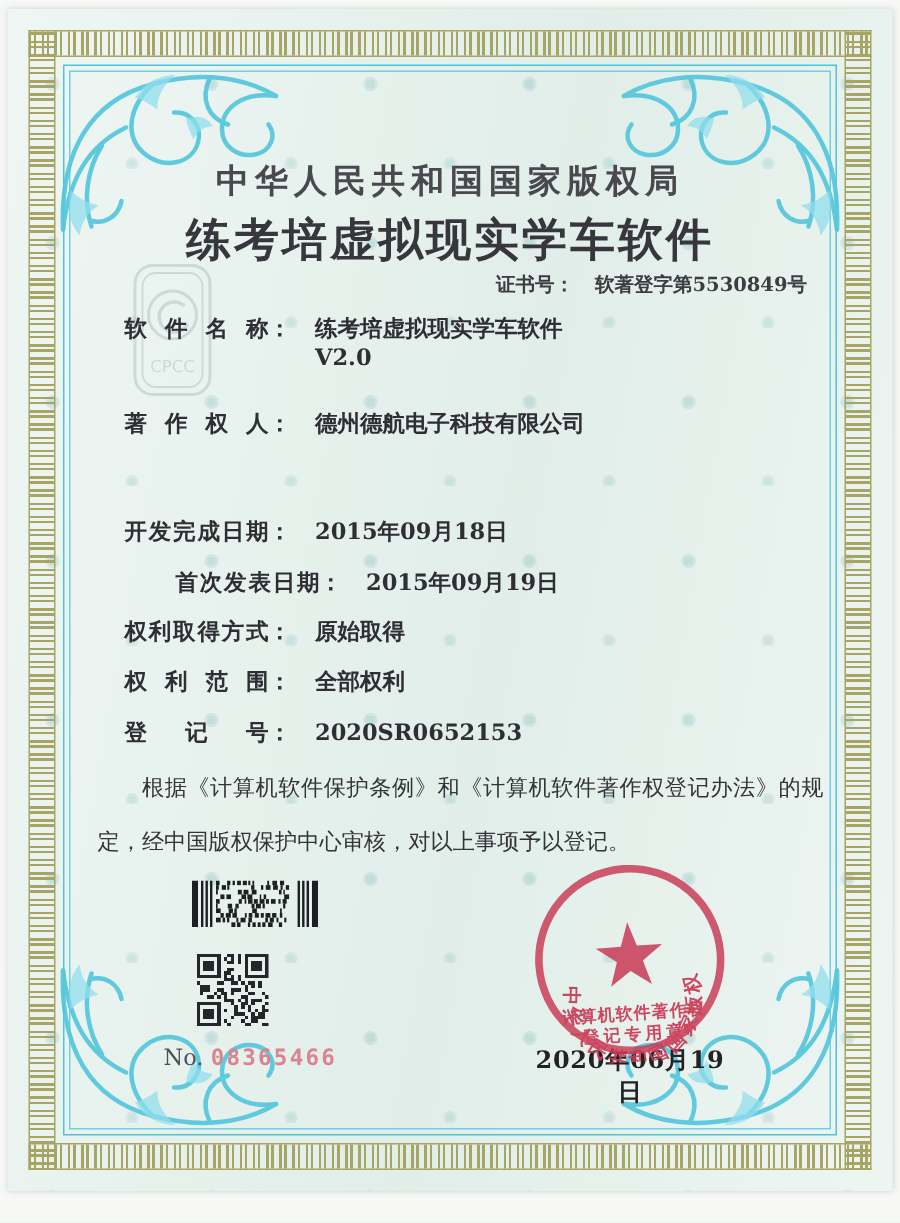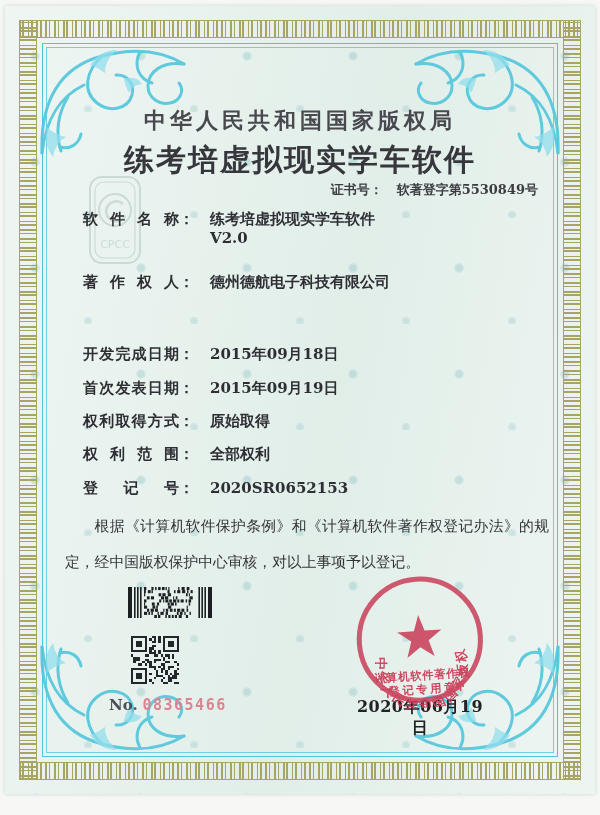--- a/index.html
+++ b/index.html
@@ -53,34 +53,34 @@
     position:absolute;left:0;right:0;top:134px;text-align:center;
     font-size:30px;letter-spacing:2px;font-weight:800;color:#36363c;
   }
   .certno-line{
     position:absolute;right:57px;top:175px;font-size:13px;font-weight:700;color:#3c3c42;
   }
   .certno-line .gap{display:inline-block;width:14px;}
   .frow{position:absolute;left:78px;display:flex;font-size:15px;font-weight:700;color:#2e2e34;}
   .frow .lbl{display:inline-block;width:96px;text-align:justify;text-align-last:justify;}
   .frow .val{margin-left:16px;white-space:pre-line;}
-  .r1{top:204px;justify-content:flex-end;} .r2{top:267px;justify-content:space-between;} .r3{top:339px;} .r4{top:373px;}
+  .r1{top:204px;justify-content:flex-end;} .r2{top:267px;justify-content:space-between;} .r3{top:339px;} .r4{top:373px;margin-left:34px;}
   .r5{top:406px;} .r6{top:439px;} .r7{top:473px;}
   .statement{
     position:absolute;left:60px;top:502px;width:484px;
     font-size:14.8px;font-weight:400;line-height:2.42;text-align:justify;
     text-indent:2em;color:#333338;
   }
   
   .pdf417{position:absolute;left:123px;top:581px;width:84px;height:31px;color:#1d2023;z-index:3;}
   .pdf417 svg{width:100%;height:100%;fill:currentColor;}
   .qr{position:absolute;left:126px;top:630px;width:48px;height:48px;color:#23262a;z-index:3;}
   .qr svg{width:100%;height:100%;fill:currentColor;shape-rendering:crispEdges;}
   .serial{position:absolute;left:104px;top:690px;font-size:15px;z-index:3;}
-  .serial .no{color:#4c5157;font-weight:700;}
+  .serial .no{color:#4c5157;font-weight:400;}
   .serial .digits{color:#dc8391;font-family:"DejaVu Sans Mono","Liberation Mono",monospace;letter-spacing:1.5px;font-weight:600;}
   
   .seal{position:absolute;left:349px;top:570px;width:132px;height:132px;z-index:5;transform:rotate(-4deg);opacity:.92;}
   .issue-date{
     position:absolute;left:347px;top:691px;width:136px;text-align:center;
     font-size:16px;font-weight:800;color:#222226;z-index:4;letter-spacing:.5px;
   }
 </style>
 </head>
 <body>

